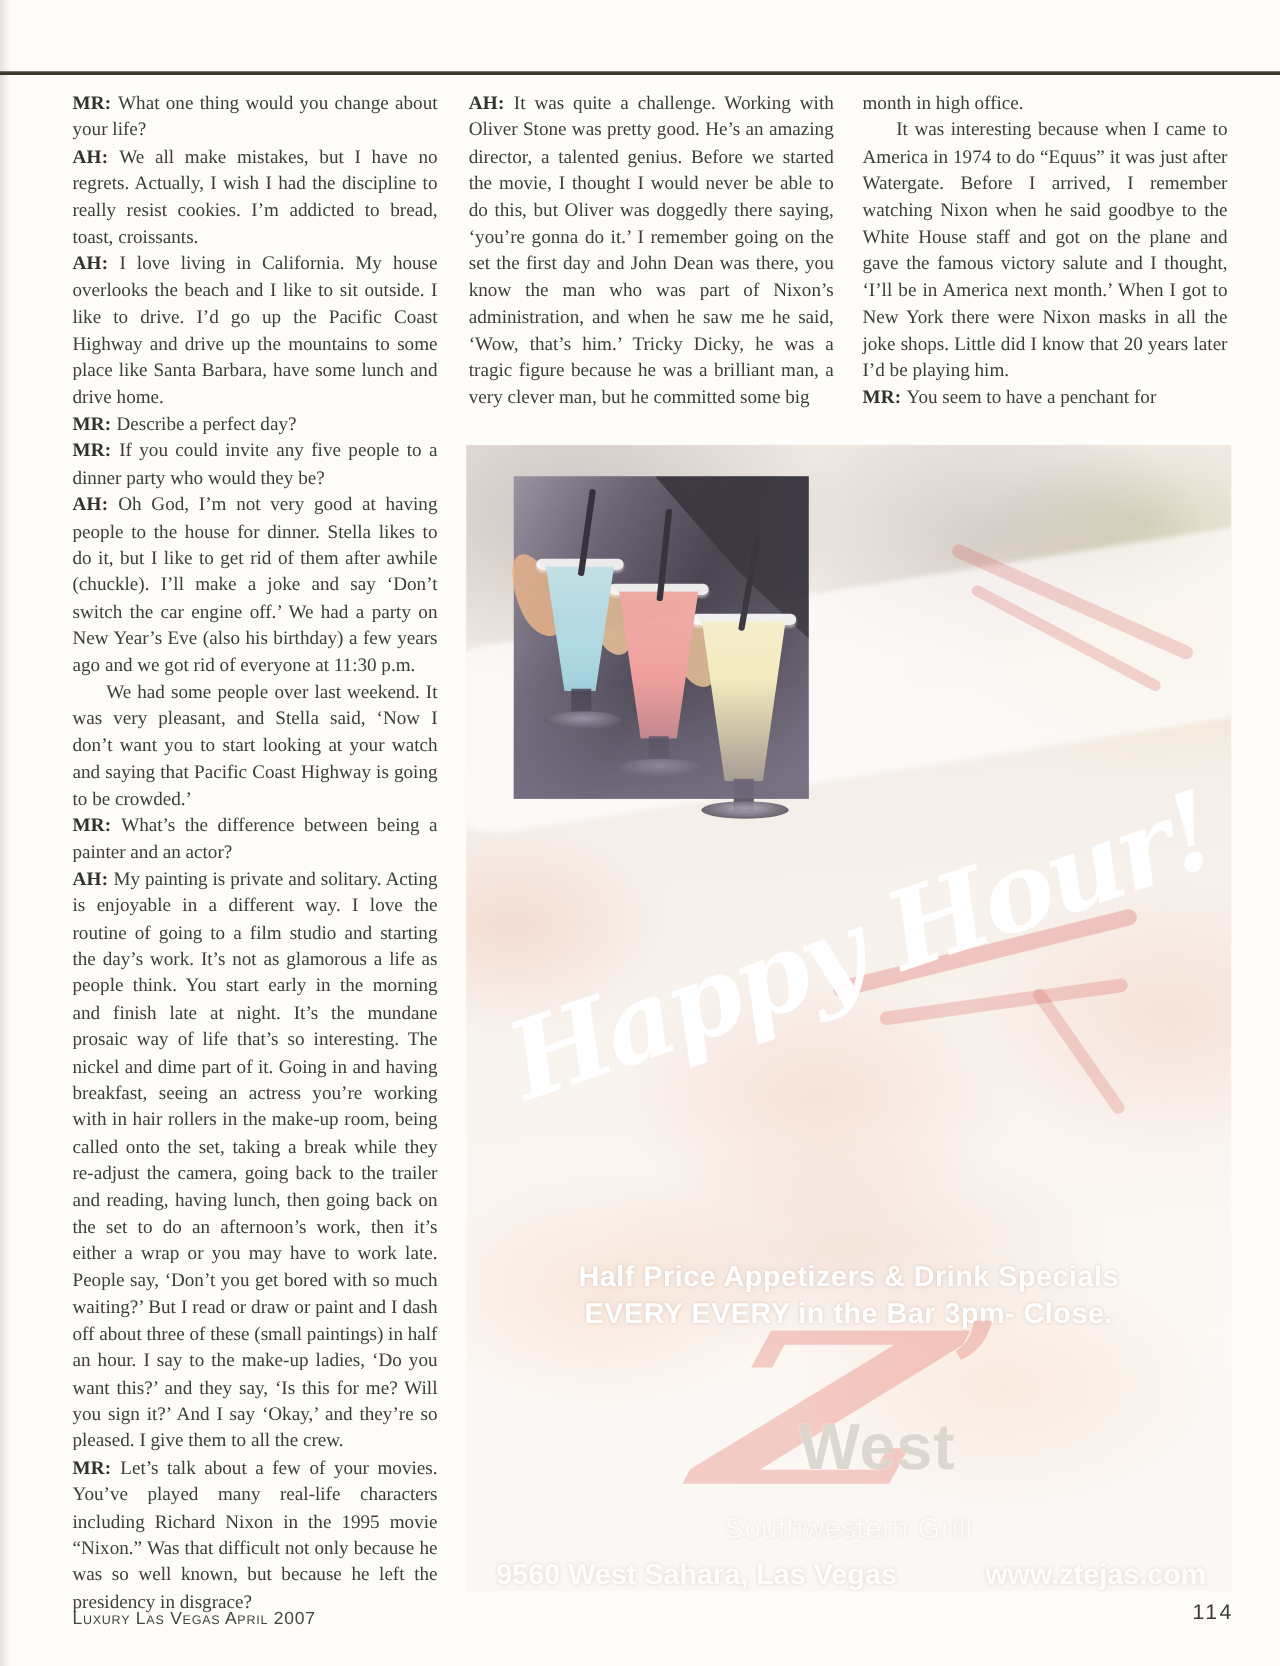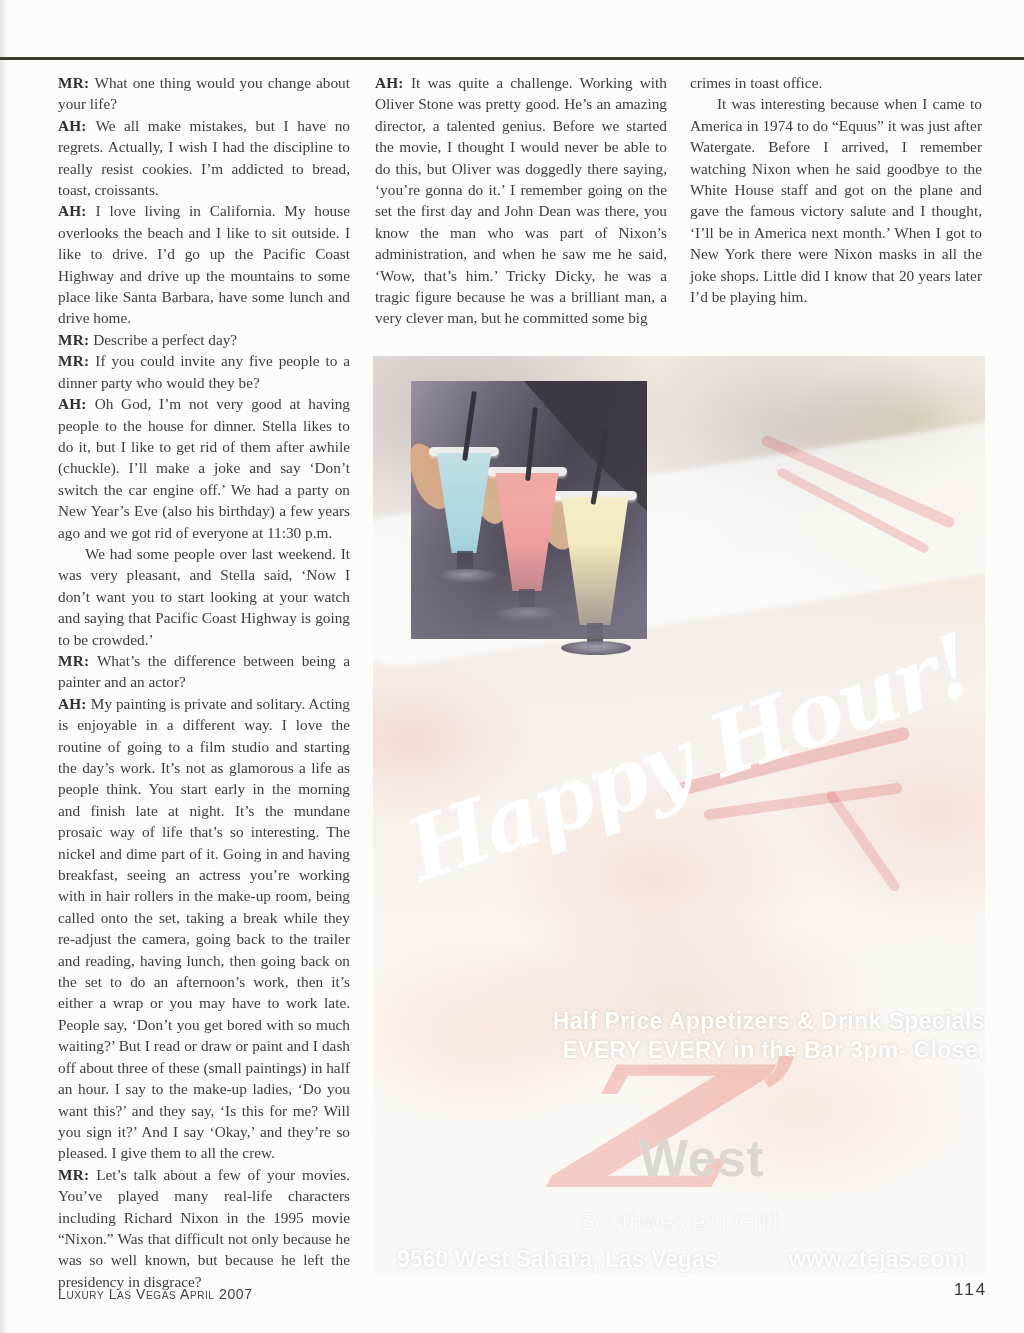--- a/index.html
+++ b/index.html
@@ -82,21 +82,21 @@
   .garnish.g2{left:62px;top:80px;width:30px;height:64px;transform:rotate(-18deg);background:#f2c089;}
   .garnish.g3{left:128px;top:104px;width:32px;height:66px;transform:rotate(-20deg);background:#f2c089;}
 
   
   .happy{position:absolute;left:22px;top:352px;width:580px;text-align:center;
     transform:rotate(-19deg);
     font-family:"DejaVu Serif", serif;font-style:italic;font-weight:bold;
     font-size:86px;letter-spacing:-3px;color:rgba(255,255,255,0.97);white-space:nowrap;}
 
   
-  .promo{position:absolute;left:0;top:651px;width:100%;text-align:right;
+  .promo{position:absolute;left:0;top:651px;width:100%;text-align:center;
     font-family:"Liberation Sans", sans-serif;font-weight:bold;
     font-size:23px;line-height:29px;letter-spacing:0.4px;color:#ffffff;
     text-shadow:0 0 3px rgba(190,165,150,0.55);}
 
   
   .logo-z{position:absolute;left:175px;top:688px;
     font-family:"DejaVu Serif", serif;font-style:italic;font-weight:bold;
     font-size:168px;line-height:1;color:rgba(226,100,90,0.30);
     transform:skewX(-14deg) scaleX(1.5);transform-origin:left bottom;}
   .logo-apostrophe{position:absolute;left:388px;top:688px;
@@ -141,22 +141,23 @@
       <p><b>AH: </b>Oh God, I’m not very good at having people to the house for dinner. Stella likes to do it, but I like to get rid of them after awhile (chuckle). I’ll make a joke and say ‘Don’t switch the car engine off.’ We had a party on New Year’s Eve (also his birthday) a few years ago and we got rid of everyone at 11:30 p.m.</p>
       <p class="indent">We had some people over last weekend. It was very pleasant, and Stella said, ‘Now I don’t want you to start looking at your watch and saying that Pacific Coast Highway is going to be crowded.’</p>
       <p><b>MR: </b>What’s the difference between being a painter and an actor?</p>
       <p><b>AH: </b>My painting is private and solitary. Acting is enjoyable in a different way. I love the routine of going to a film studio and starting the day’s work. It’s not as glamorous a life as people think. You start early in the morning and finish late at night. It’s the mundane prosaic way of life that’s so interesting. The nickel and dime part of it. Going in and having breakfast, seeing an actress you’re working with in hair rollers in the make-up room, being called onto the set, taking a break while they re-adjust the camera, going back to the trailer and reading, having lunch, then going back on the set to do an afternoon’s work, then it’s either a wrap or you may have to work late. People say, ‘Don’t you get bored with so much waiting?’ But I read or draw or paint and I dash off about three of these (small paintings) in half an hour. I say to the make-up ladies, ‘Do you want this?’ and they say, ‘Is this for me? Will you sign it?’ And I say ‘Okay,’ and they’re so pleased. I give them to all the crew.</p>
       <p><b>MR: </b>Let’s talk about a few of your movies. You’ve played many real-life characters including Richard Nixon in the 1995 movie “Nixon.” Was that difficult not only because he was so well known, but because he left the presidency in disgrace?</p>
     </div>
   <div class="col col2">
       <p><b>AH: </b>It was quite a challenge. Working with Oliver Stone was pretty good. He’s an amazing director, a talented genius. Before we started the movie, I thought I would never be able to do this, but Oliver was doggedly there saying, ‘you’re gonna do it.’ I remember going on the set the first day and John Dean was there, you know the man who was part of Nixon’s administration, and when he saw me he said, ‘Wow, that’s him.’ Tricky Dicky, he was a tragic figure because he was a brilliant man, a very clever man, but he committed some big</p>
     </div>
   <div class="col col3">
-      <p>crimes in toast office.</p>
+      <p>month in high office.</p>
       <p class="indent">It was interesting because when I came to America in 1974 to do “Equus” it was just after Watergate. Before I arrived, I remember watching Nixon when he said goodbye to the White House staff and got on the plane and gave the famous victory salute and I thought, ‘I’ll be in America next month.’ When I got to New York there were Nixon masks in all the joke shops. Little did I know that 20 years later I’d be playing him.</p>
+      <p><b>MR: </b>You seem to have a penchant for</p>
     </div>
 
   <div class="ad">
     <div class="plate-band"></div>
     <div class="pepper p1"></div>
     <div class="pepper p2"></div>
     <div class="pepper p3"></div>
     <div class="pepper p4"></div>
     <div class="pepper p5"></div>
 

